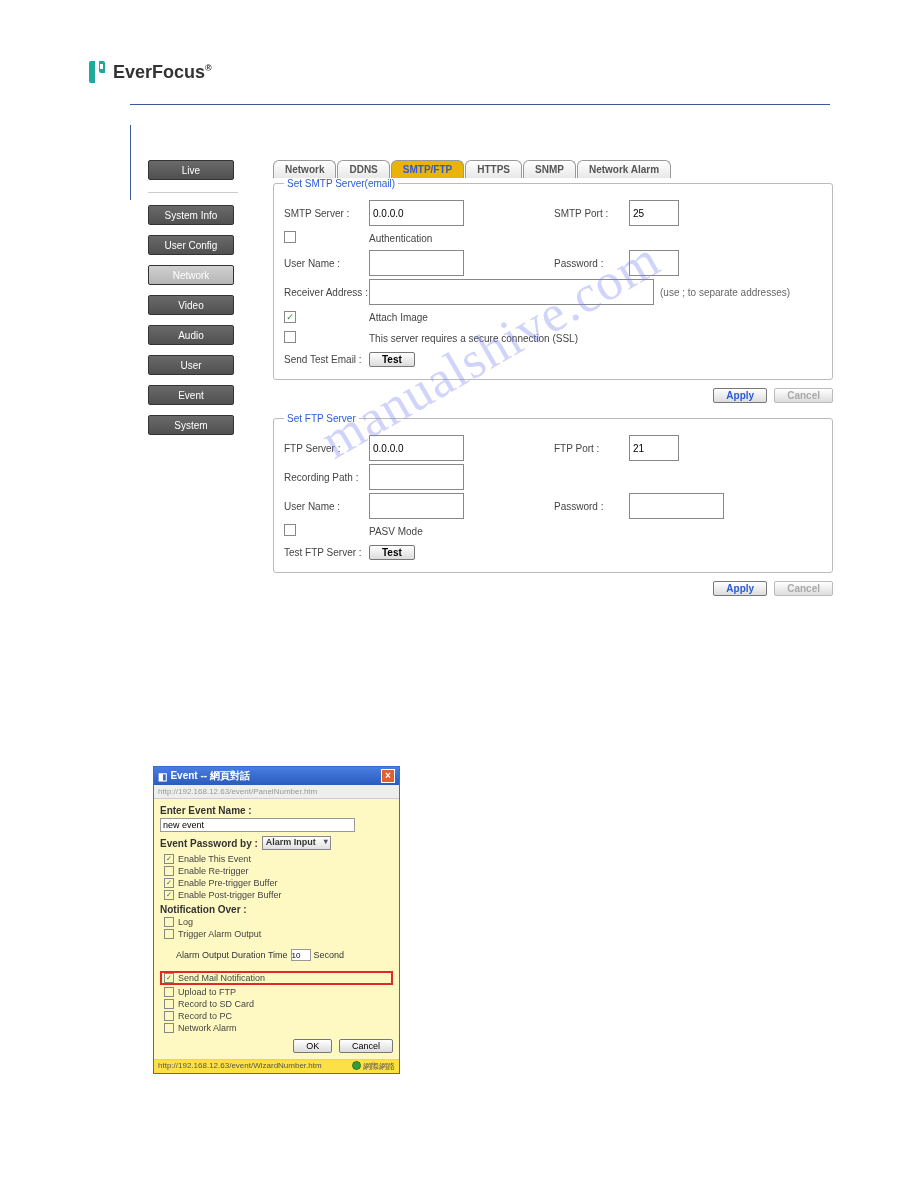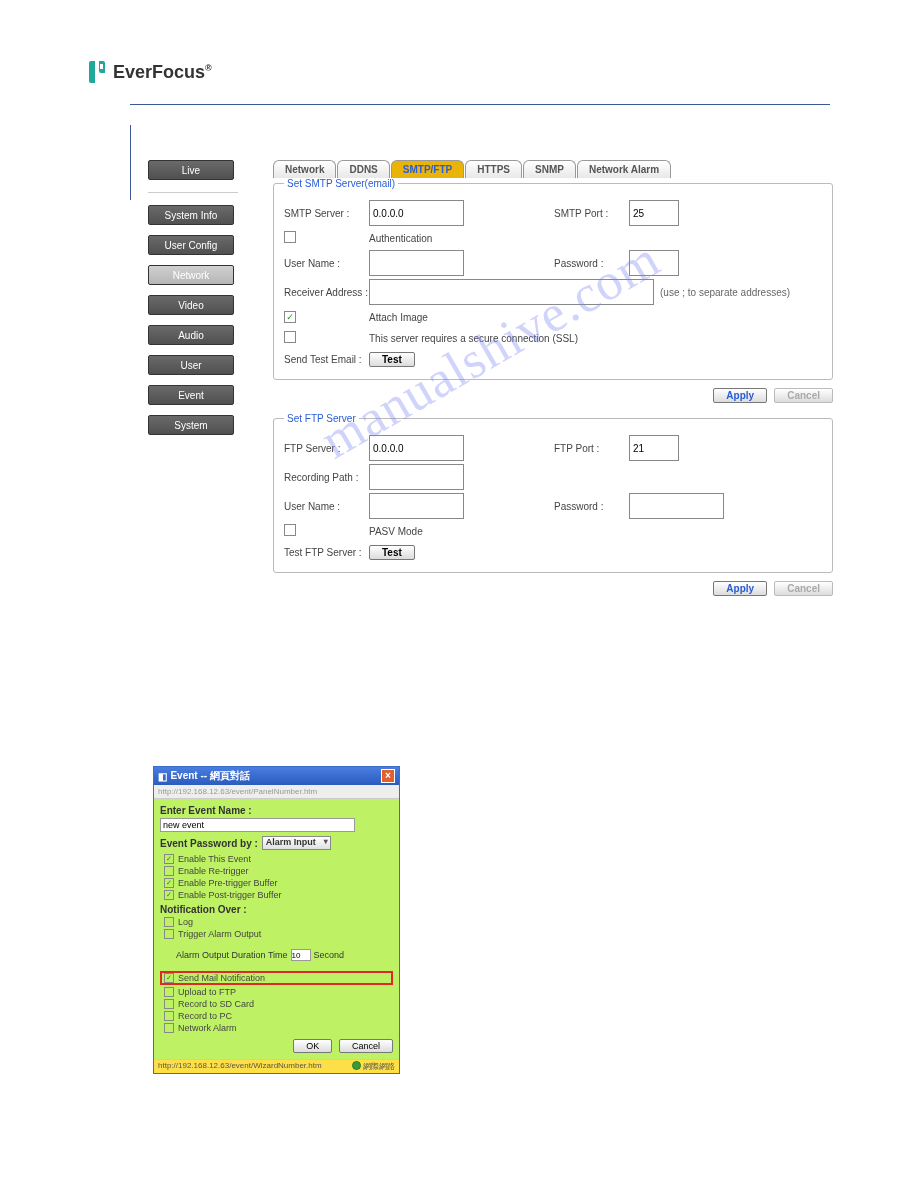--- a/index.html
+++ b/index.html
@@ -49,21 +49,21 @@
   .btn.cancel { color: #aaa; border-color: #bbb; }
   .btn-row { text-align: right; }
   .btn-row .btn { margin-left: 4px; }
   
   
   .dialog { width: 247px; border: 1px solid #3a6dcc; margin: 170px 0 0 153px; font-size: 10px; }
   .titlebar { background: linear-gradient(#4a7de0,#2a5cc0); color: #fff; font-weight: bold; padding: 2px 4px; display: flex; align-items: center; justify-content: space-between; height: 18px; }
   .title-left { display: flex; align-items: center; gap: 3px; }
   .close-x { width: 14px; height: 14px; background: #e06030; color: #fff; text-align: center; line-height: 12px; font-size: 10px; border: 1px solid #fff; }
   .addr-bar { background: #eee; color: #999; font-size: 8px; padding: 2px 4px; border-bottom: 1px solid #ccc; }
-  .dlg-body { padding: 6px 6px 2px 6px; background: #bef264; }
+  .dlg-body { padding: 6px 6px 2px 6px; background: #fef9c3; }
   .dlg-lbl { font-weight: bold; margin-bottom: 2px; }
   .dlg-input { width: 195px; border: 1px solid #999; height: 14px; font-size: 9px; padding: 0 2px; margin-bottom: 4px; }
   .trigger-row { display: flex; align-items: center; margin-bottom: 4px; font-weight: bold; }
   .trigger-sel { border: 1px solid #888; background: linear-gradient(#fff,#e0e0e0); font-size: 9px; padding: 0 14px 0 3px; height: 14px; margin-left: 4px; position: relative; }
   .trigger-sel::after { content: "▾"; position: absolute; right: 2px; font-size: 8px; color: #555; }
   .opt-row { display: flex; align-items: center; margin: 2px 0 2px 4px; font-size: 9px; color: #444; }
   .smchk { width: 10px; height: 10px; border: 1px solid #888; margin-right: 4px; display: inline-flex; align-items: center; justify-content: center; font-size: 7px; color: #2a8a2a; }
   .sub-indent { margin-left: 16px; display: flex; align-items: center; font-size: 9px; }
   .sub-indent .sm-in { width: 20px; border: 1px solid #999; height: 12px; font-size: 8px; margin: 8px 3px; }
   .highlight { border: 2px solid #e02a2a; padding: 0 2px; }

